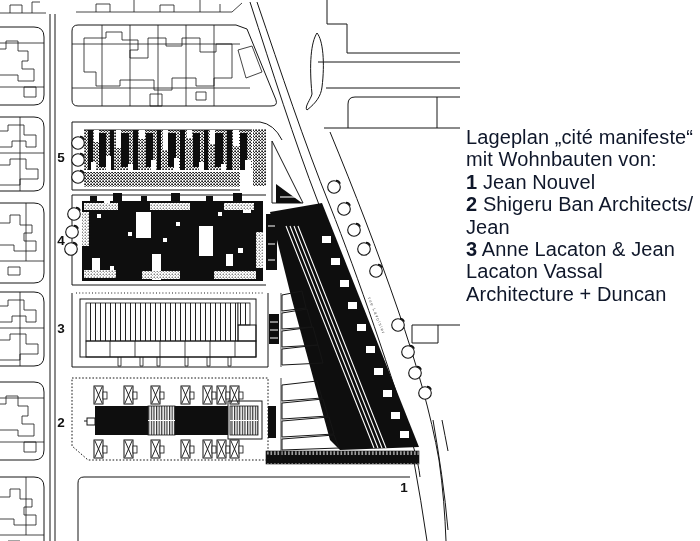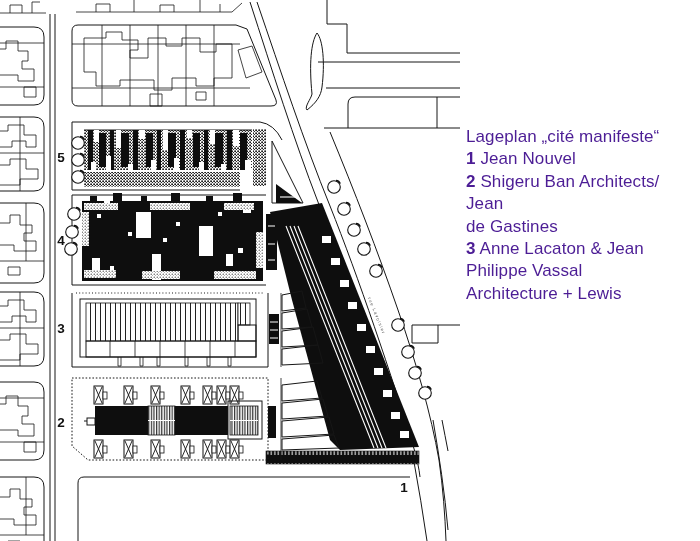--- a/index.html
+++ b/index.html
@@ -15,22 +15,22 @@
   .stp{fill:url(#stip);stroke:none;}
   .stp2{fill:url(#stip2);stroke:none;}
   .vsf{fill:url(#vstripe);}
   .h5{fill:url(#hatch5);}
   .htk{fill:url(#htick);stroke:#111;stroke-width:.6;}
   .dash{stroke:#161616;fill:none;stroke-width:1;stroke-dasharray:1.6 1.8;}
   .dots{stroke:#161616;fill:none;stroke-width:1;stroke-dasharray:1 2.2;}
   .maplabel{font-family:"Liberation Sans",sans-serif;font-weight:700;font-size:13.5px;fill:#111;
             text-anchor:middle;}
   .streetname{font-family:"Liberation Sans",sans-serif;font-size:4.4px;letter-spacing:1.1px;fill:#555;}
-  .caption{position:absolute;left:466px;top:126px;width:233px;color:#4c1d95;
-           font-size:17px;line-height:22.4px;letter-spacing:.1px;}
+  .caption{position:absolute;left:466px;top:126px;width:233px;color:#0f172a;
+           font-size:20px;line-height:22.4px;letter-spacing:.1px;}
   .cap-line b{font-weight:700;}
 </style>
 </head>
 <body>
 
 <div class="stage">
 
 <svg width="460" height="541" viewBox="0 0 460 541">
   <defs>
     <pattern id="stip" width="3" height="3" patternUnits="userSpaceOnUse">
@@ -315,21 +315,21 @@
         <text class="maplabel" x="61" y="162">5</text>
         <text class="maplabel" x="61" y="245">4</text>
         <text class="maplabel" x="61" y="333">3</text>
         <text class="maplabel" x="61" y="427">2</text>
         <text class="maplabel" x="404" y="492">1</text>
       </g>
 </svg>
 
 <div class="caption" id="caption">
       <div class="cap-line">Lageplan „cité manifeste“</div>
+      <div class="cap-line">mit Wohnbauten von:</div>
       <div class="cap-line"><b>1</b> Jean Nouvel</div>
       <div class="cap-line"><b>2</b> Shigeru Ban Architects/ Jean</div>
-      <div class="cap-line">de Gastines</div>
       <div class="cap-line"><b>3</b> Anne Lacaton &amp; Jean</div>
-      <div class="cap-line">Philippe Vassal</div>
-      <div class="cap-line">Architecture + Lewis</div>
+      <div class="cap-line">Lacaton Vassal</div>
+      <div class="cap-line">Architecture + Duncan</div>
     </div>
 
 </div>
 
 </body></html>

